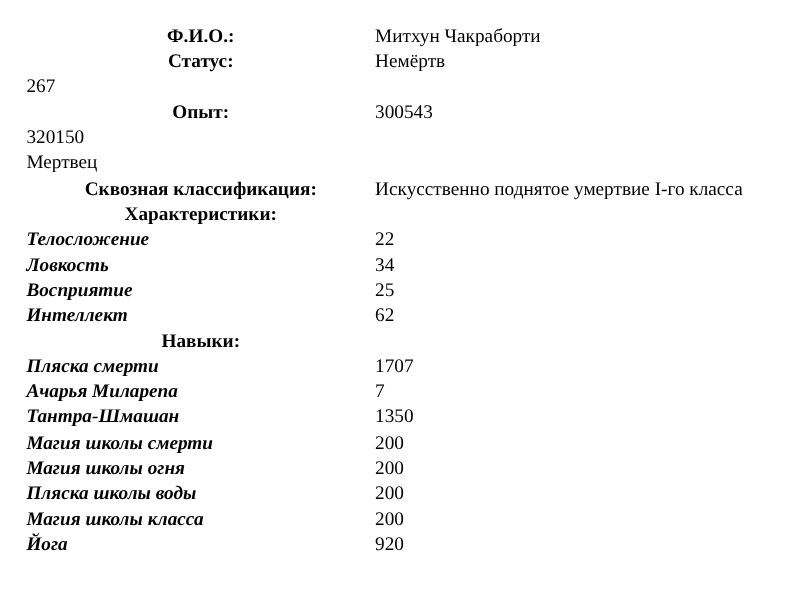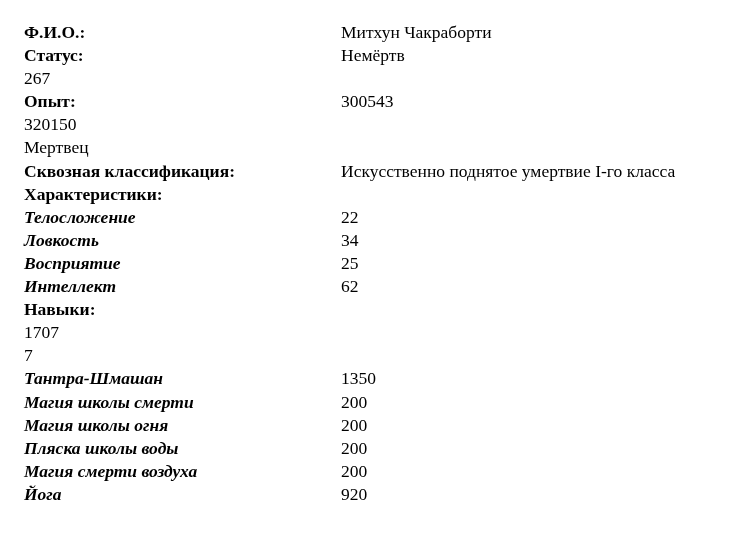--- a/index.html
+++ b/index.html
@@ -28,21 +28,21 @@
       line-height: 23.1px;
       white-space: nowrap;
     }
     .label {
       width: 317px;
       flex: 0 0 317px;
     }
     .value {
       flex: 1 1 auto;
     }
-    .bold .label { font-weight: bold; }
+    .bold .label { font-weight: bold; text-align: center; }
     .italic .label { font-style: italic; font-weight: bold; }
   </style>
 </head>
 <body>
 
 <div class="sheet">
 
   <div class="row bold">
     <span class="label">Ф.И.О.:</span>
     <span class="value">Митхун Чакраборти</span>
@@ -88,43 +88,45 @@
   <div class="row italic">
     <span class="label">Интеллект</span>
     <span class="value">62</span>
   </div>
 
   <div class="row bold">
     <span class="label">Навыки:</span>
     <span class="value"></span>
   </div>
   <div class="row italic">
+    <span class="label">Пляска смерти</span>
     <span class="value">1707</span>
   </div>
   <div class="row italic">
+    <span class="label">Ачарья Миларепа</span>
     <span class="value">7</span>
   </div>
   <div class="row italic">
     <span class="label">Тантра-Шмашан</span>
     <span class="value">1350</span>
   </div>
   <div class="row italic">
     <span class="label">Магия школы смерти</span>
     <span class="value">200</span>
   </div>
   <div class="row italic">
     <span class="label">Магия школы огня</span>
     <span class="value">200</span>
   </div>
   <div class="row italic">
     <span class="label">Пляска школы воды</span>
     <span class="value">200</span>
   </div>
   <div class="row italic">
-    <span class="label">Магия смерти воздуха</span>
+    <span class="label">Магия школы класса</span>
     <span class="value">200</span>
   </div>
   <div class="row italic">
     <span class="label">Йога</span>
     <span class="value">920</span>
   </div>
 
 </div>
 
 </body></html>

